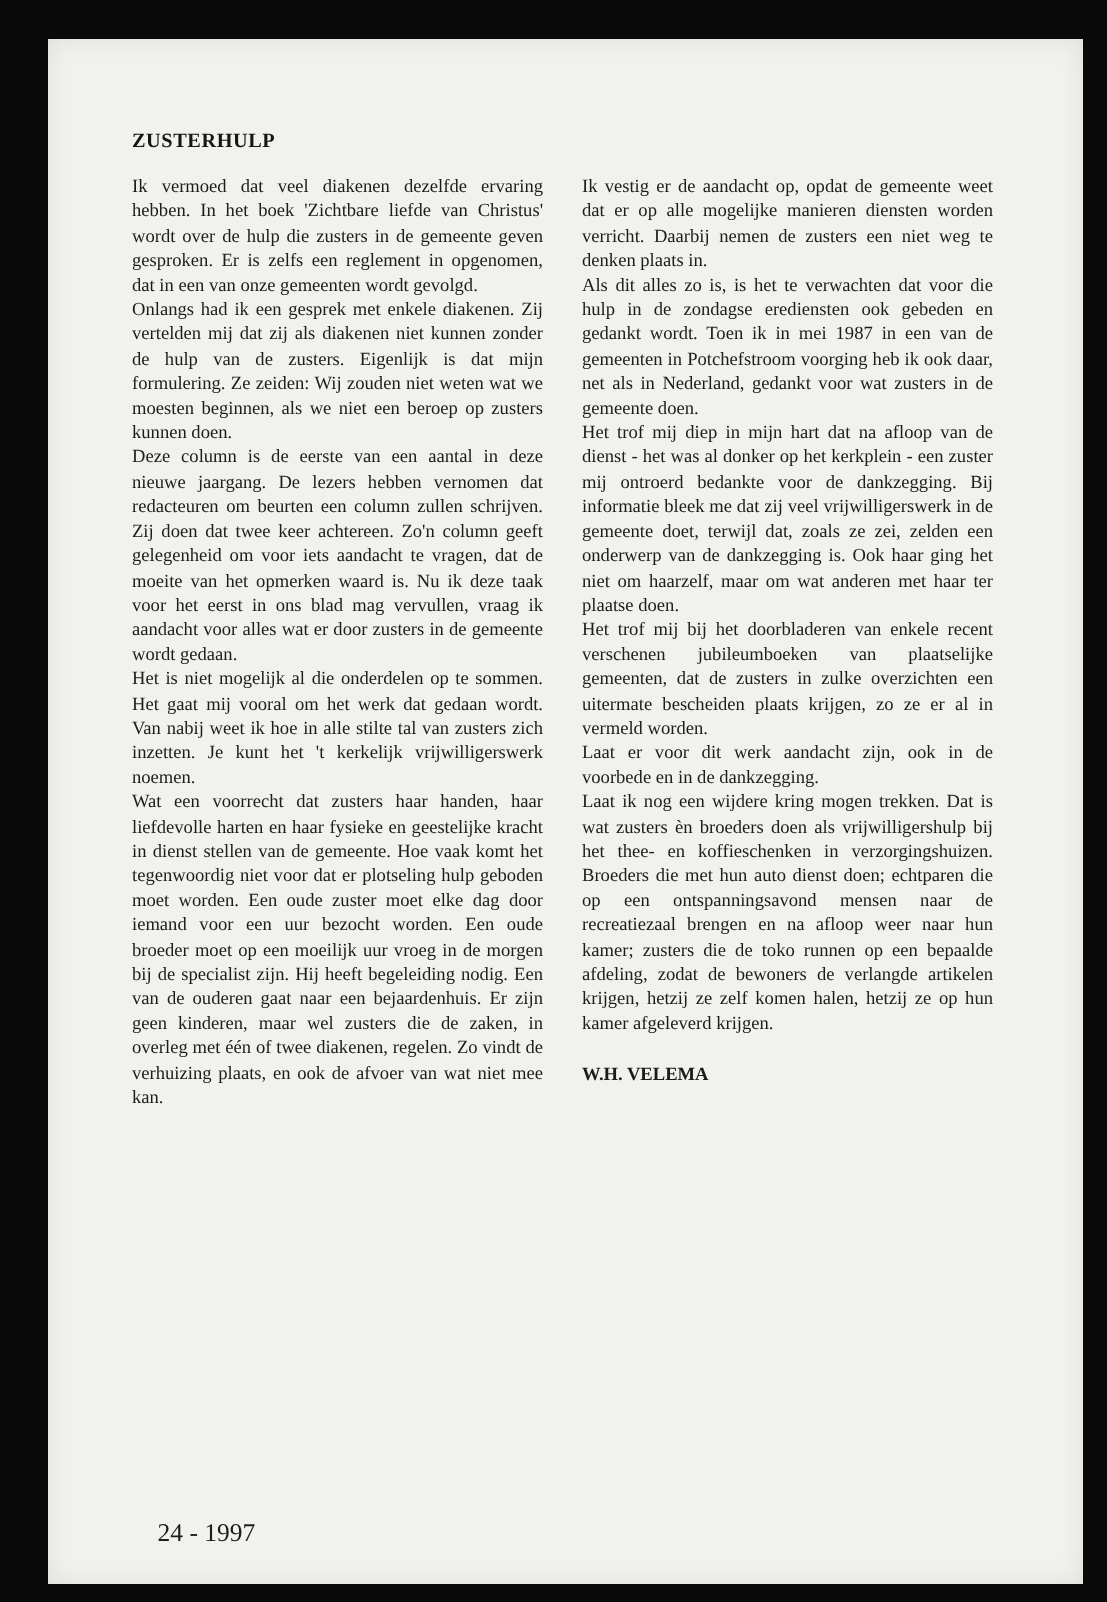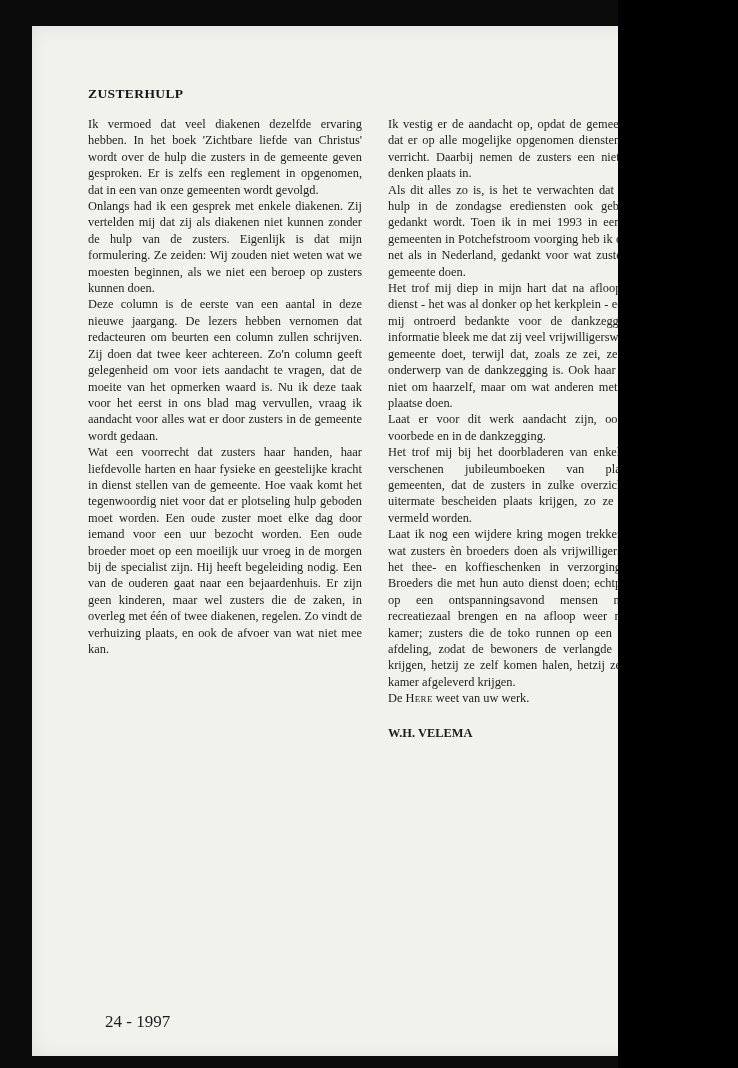--- a/index.html
+++ b/index.html
@@ -7,21 +7,21 @@
     padding: 0;
   }
   body {
     width: 738px;
     height: 1068px;
     background: #000;
     font-family: "Liberation Serif", "DejaVu Serif", serif;
   }
   .scan {
     position: relative;
-    width: 618px;
+    width: 738px;
     height: 1068px;
     background: #0a0a0a;
     overflow: hidden;
   }
   .page {
     position: absolute;
     left: 32px;
     top: 26px;
     width: 690px;
     height: 1030px;
@@ -81,31 +81,31 @@
     <div class="content">
 
       <h1 class="article-title">ZUSTERHULP</h1>
 
       <div class="columns">
 
         <div class="col">
           <p>Ik vermoed dat veel diakenen dezelfde ervaring hebben. In het boek 'Zichtbare liefde van Christus' wordt over de hulp die zusters in de gemeente geven gesproken. Er is zelfs een reglement in opgenomen, dat in een van onze gemeenten wordt gevolgd.</p>
           <p>Onlangs had ik een gesprek met enkele diakenen. Zij vertelden mij dat zij als diakenen niet kunnen zonder de hulp van de zusters. Eigenlijk is dat mijn formulering. Ze zeiden: Wij zouden niet weten wat we moesten beginnen, als we niet een beroep op zusters kunnen doen.</p>
           <p>Deze column is de eerste van een aantal in deze nieuwe jaargang. De lezers hebben vernomen dat redacteuren om beurten een column zullen schrijven. Zij doen dat twee keer achtereen. Zo'n column geeft gelegenheid om voor iets aandacht te vragen, dat de moeite van het opmerken waard is. Nu ik deze taak voor het eerst in ons blad mag vervullen, vraag ik aandacht voor alles wat er door zusters in de gemeente wordt gedaan.</p>
+          <p>Het is niet mogelijk al die onderdelen op te sommen. Het gaat mij vooral om het werk dat gedaan wordt. Van nabij weet ik hoe in alle stilte tal van zusters zich inzetten. Je kunt het 't kerkelijk vrijwilligerswerk noemen.</p>
           <p>Wat een voorrecht dat zusters haar handen, haar liefdevolle harten en haar fysieke en geestelijke kracht in dienst stellen van de gemeente. Hoe vaak komt het tegenwoordig niet voor dat er plotseling hulp geboden moet worden. Een oude zuster moet elke dag door iemand voor een uur bezocht worden. Een oude broeder moet op een moeilijk uur vroeg in de morgen bij de specialist zijn. Hij heeft begeleiding nodig. Een van de ouderen gaat naar een bejaardenhuis. Er zijn geen kinderen, maar wel zusters die de zaken, in overleg met één of twee diakenen, regelen. Zo vindt de verhuizing plaats, en ook de afvoer van wat niet mee kan.</p>
         </div>
 
         <div class="col">
-          <p>Ik vestig er de aandacht op, opdat de gemeente weet dat er op alle mogelijke opgenomen diensten worden verricht. Daarbij nemen de zusters een niet weg te denken plaats in.</p>
-          <p>Als dit alles zo is, is het te verwachten dat voor die hulp in de zondagse erediensten ook gebeden en gedankt wordt. Toen ik in mei 1993 in een van de gemeenten in Potchefstroom voorging heb ik ook daar, net als in Nederland, gedankt voor wat zusters in de gemeente doen.</p>
+          <p>Ik vestig er de aandacht op, opdat de gemeente weet dat er op alle mogelijke manieren diensten worden verricht. Daarbij nemen de zusters een niet weg te denken plaats in.</p>
+          <p>Als dit alles zo is, is het te verwachten dat voor die hulp in de zondagse erediensten ook gebeden en gedankt wordt. Toen ik in mei 1987 in een van de gemeenten in Potchefstroom voorging heb ik ook daar, net als in Nederland, gedankt voor wat zusters in de gemeente doen.</p>
           <p>Het trof mij diep in mijn hart dat na afloop van de dienst - het was al donker op het kerkplein - een zuster mij ontroerd bedankte voor de dankzegging. Bij informatie bleek me dat zij veel vrijwilligerswerk in de gemeente doet, terwijl dat, zoals ze zei, zelden een onderwerp van de dankzegging is. Ook haar ging het niet om haarzelf, maar om wat anderen met haar ter plaatse doen.</p>
+          <p>Het trof mij bij het doorbladeren van enkele recent verschenen jubileumboeken van plaatselijke gemeenten, dat de zusters in zulke overzichten een uitermate bescheiden plaats krijgen, zo ze er al in vermeld worden.</p>
           <p>Laat er voor dit werk aandacht zijn, ook in de voorbede en in de dankzegging.</p>
-          <p>Het trof mij bij het doorbladeren van enkele recent verschenen jubileumboeken van plaatselijke gemeenten, dat de zusters in zulke overzichten een uitermate bescheiden plaats krijgen, zo ze er al in vermeld worden.</p>
           <p>Laat ik nog een wijdere kring mogen trekken. Dat is wat zusters èn broeders doen als vrijwilligershulp bij het thee- en koffieschenken in verzorgingshuizen. Broeders die met hun auto dienst doen; echtparen die op een ontspanningsavond mensen naar de recreatiezaal brengen en na afloop weer naar hun kamer; zusters die de toko runnen op een bepaalde afdeling, zodat de bewoners de verlangde artikelen krijgen, hetzij ze zelf komen halen, hetzij ze op hun kamer afgeleverd krijgen.</p>
-          <p class="closing"><span>De </span><span class="smallcaps">Here</span><span> weet van uw werk.</span></p>
           <p class="signature">W.H. VELEMA</p>
         </div>
 
       </div>
     </div>
 
     <div class="page-footer">24 - 1997</div>
   </div>
 </div>
 

